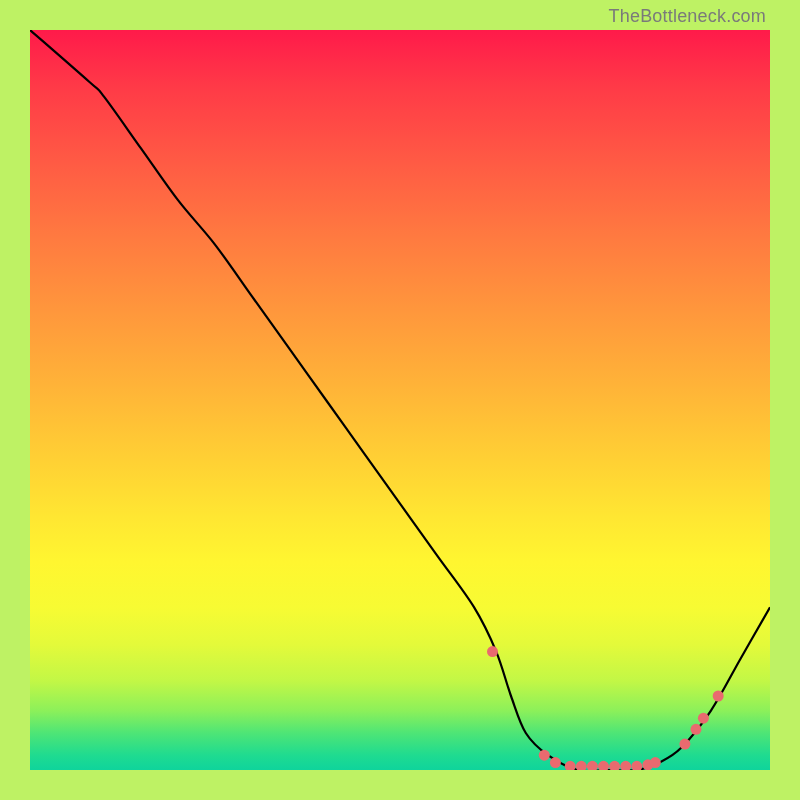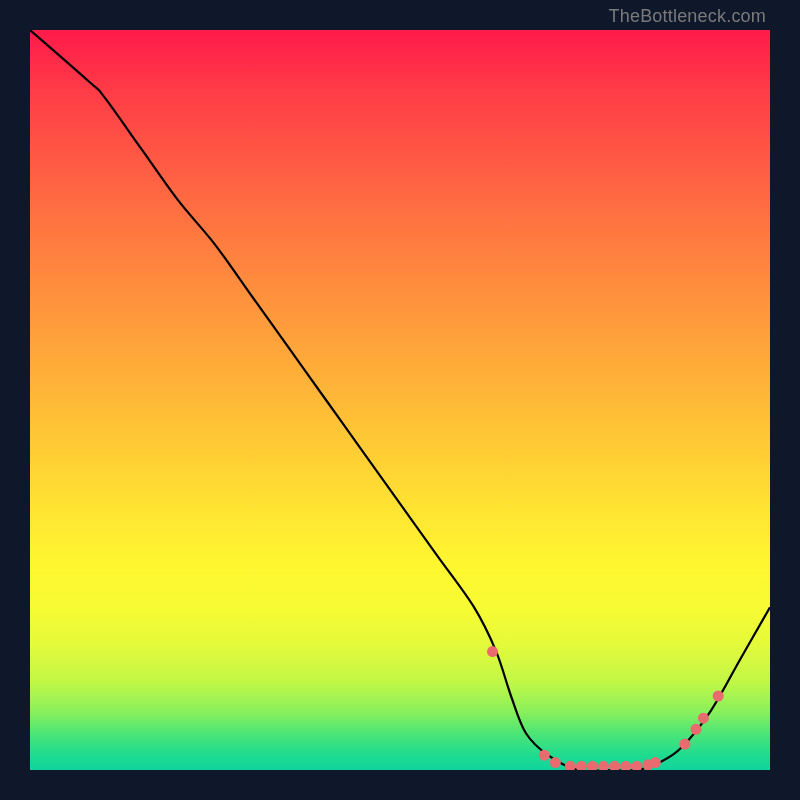--- a/index.html
+++ b/index.html
@@ -8,21 +8,21 @@
     width: 800px;
     height: 800px;
     background: #000;
     font-family: Arial, Helvetica, sans-serif;
     overflow: hidden;
   }
   .frame {
     position: relative;
     width: 800px;
     height: 800px;
-    background: #0f172a;
+    background: #bef264;
   }
   .plot {
     position: absolute;
     left: 30px;
     top: 30px;
     width: 740px;
     height: 740px;
     
     background: linear-gradient(
       to bottom,

